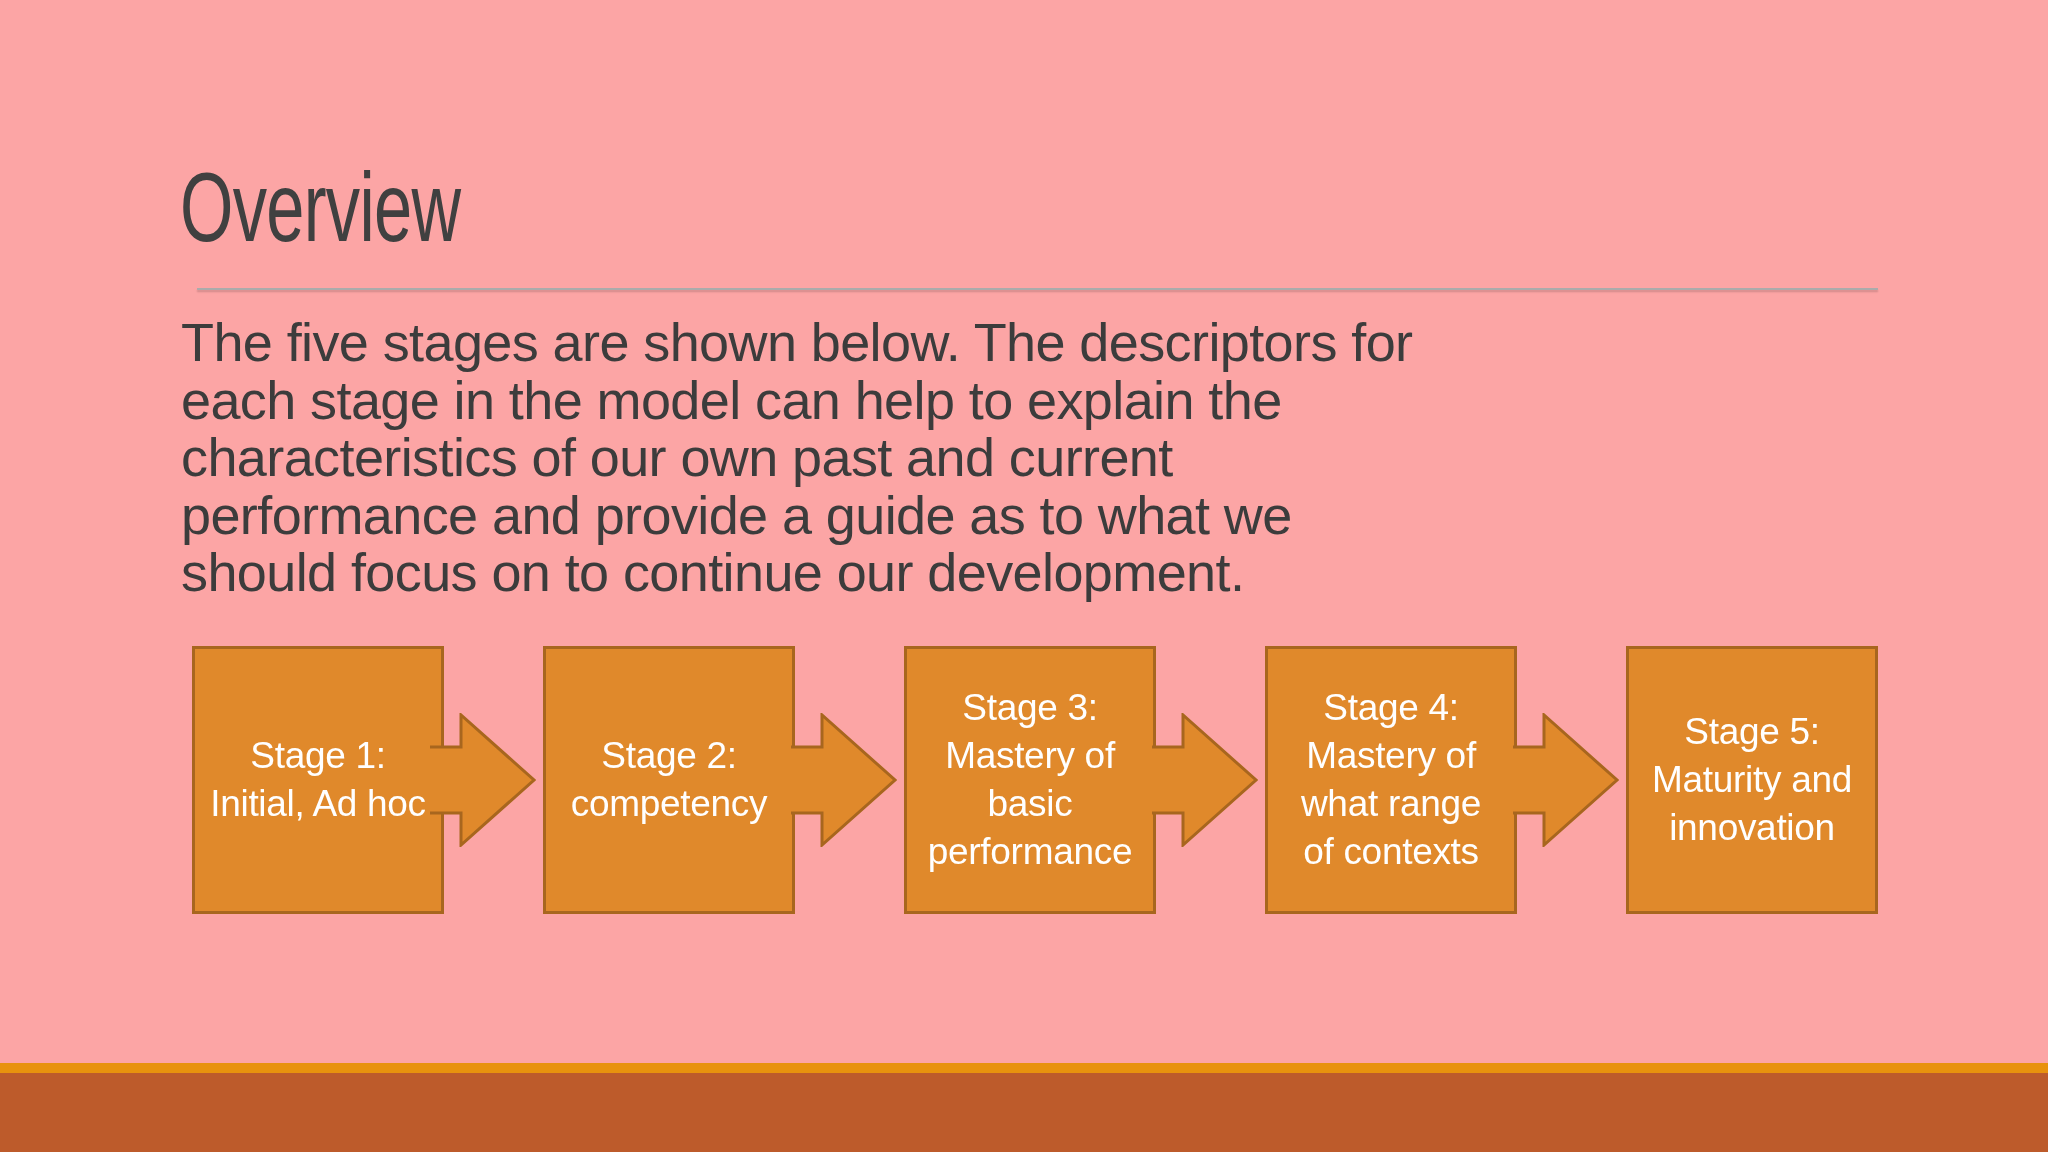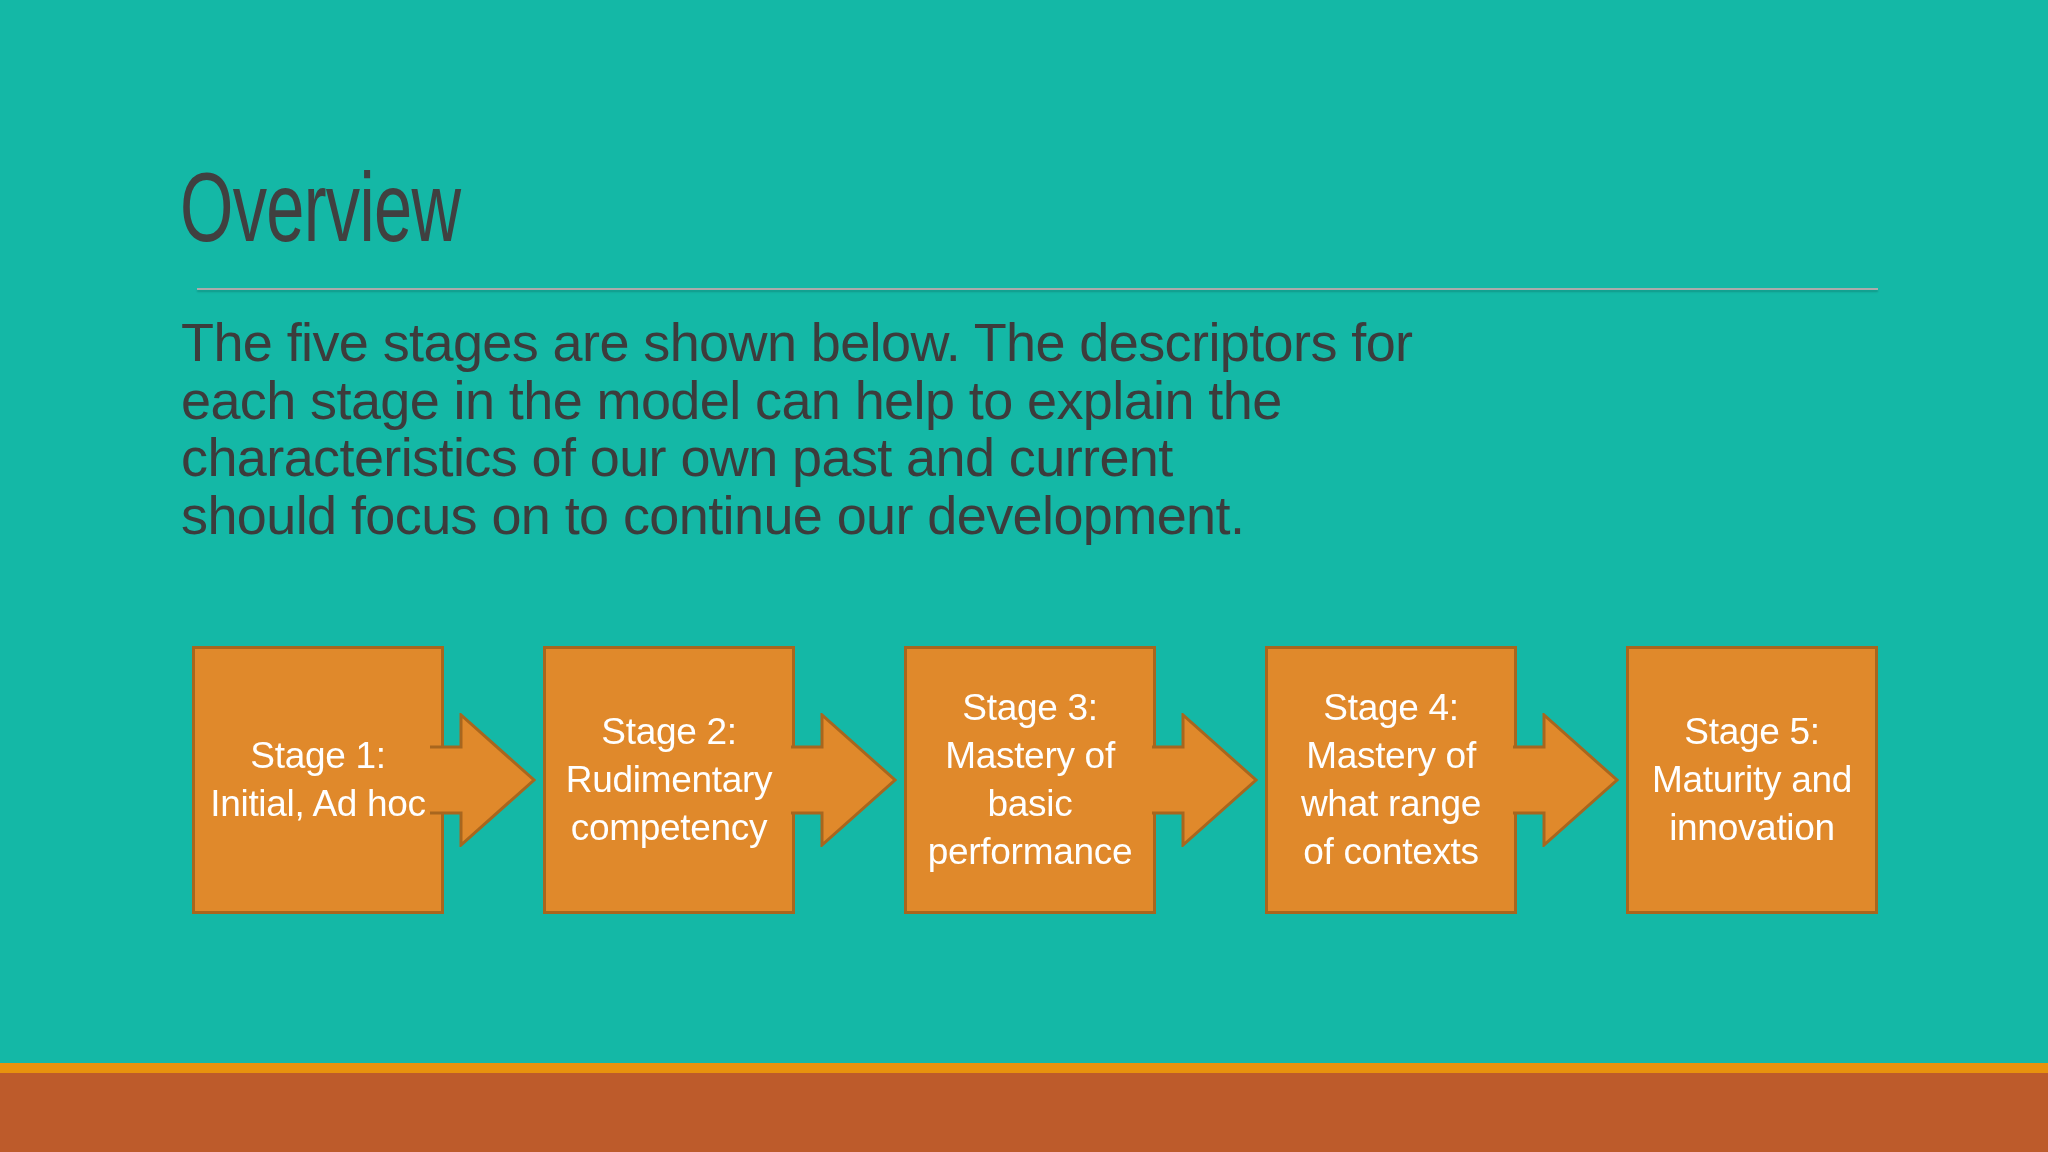--- a/index.html
+++ b/index.html
@@ -1,19 +1,19 @@
 <!DOCTYPE html>
 <html><head>
 <meta charset="utf-8">
 <style>
   html,body{margin:0;padding:0;background:#ffffff;}
   .slide{
     position:relative;
     width:2048px;height:1152px;
-    background:#14b8a6;
+    background:#fca5a5;
     overflow:hidden;
     font-family:"Liberation Sans","DejaVu Sans",sans-serif;
   }
   
   .title{
     position:absolute;left:180px;top:150px;
     font-size:98px;line-height:114px;
     font-weight:300;
     color:#404040;
     transform:scaleX(0.70);
@@ -86,35 +86,35 @@
 
 <div class="slide">
 
   <div class="title">Overview</div>
   <div class="divider"></div>
 
   <div class="body-text">
     <div>The five stages are shown below. The descriptors for</div>
     <div>each stage in the model can help to explain the</div>
     <div>characteristics of our own past and current</div>
+    <div>performance and provide a guide as to what we</div>
     <div>should focus on to continue our development.</div>
   </div>
 
   <div class="stage-box stage-1">
     <div>Stage 1:</div>
     <div>Initial, Ad hoc</div>
   </div>
 
   <svg class="arrow arrow-1" viewBox="0 0 106 134" aria-hidden="true">
     <polygon points="-5,34 31,34 31,2 104,67 31,132 31,100 -5,100"></polygon>
   </svg>
 
   <div class="stage-box stage-2">
     <div>Stage 2:</div>
-    <div>Rudimentary</div>
     <div>competency</div>
   </div>
 
   <svg class="arrow arrow-2" viewBox="0 0 106 134" aria-hidden="true">
     <polygon points="-5,34 31,34 31,2 104,67 31,132 31,100 -5,100"></polygon>
   </svg>
 
   <div class="stage-box stage-3">
     <div>Stage 3:</div>
     <div>Mastery of</div>

